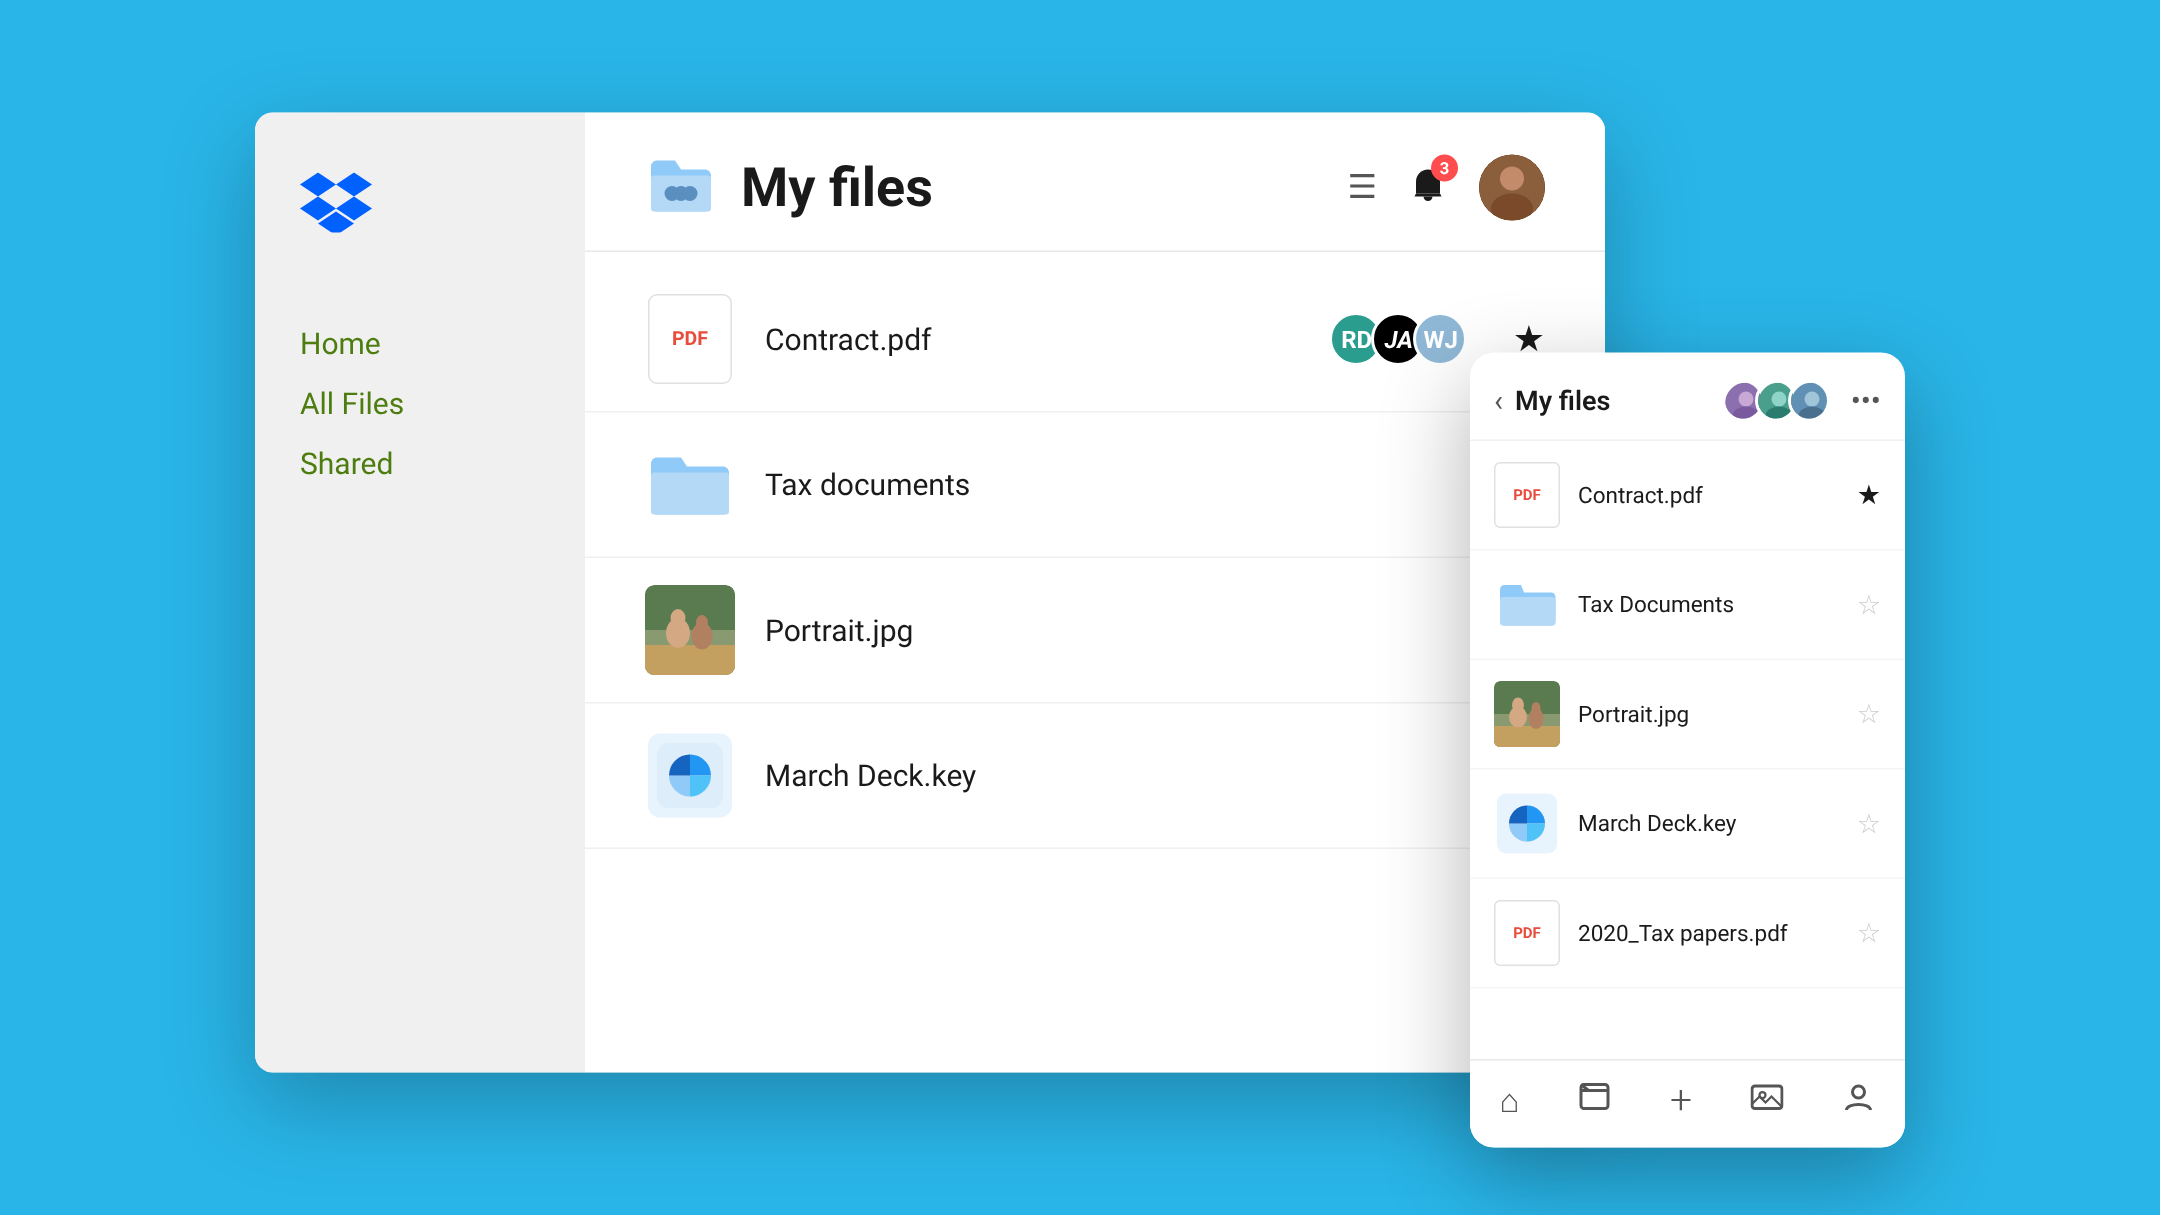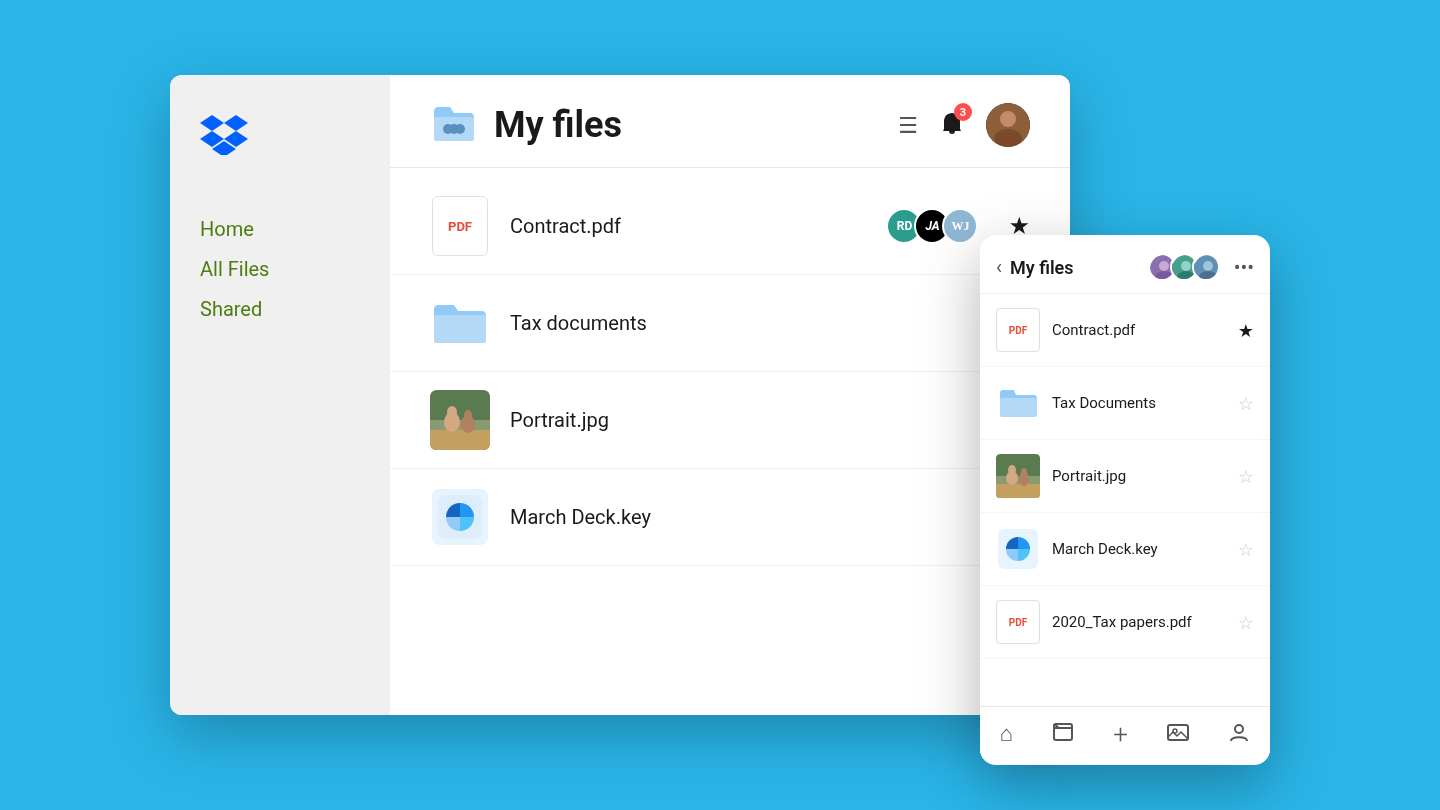--- a/index.html
+++ b/index.html
@@ -200,21 +200,21 @@
 
     .collab-avatar {
       width: 36px;
       height: 36px;
       border-radius: 50%;
       border: 2px solid white;
       margin-left: -8px;
       display: flex;
       align-items: center;
       justify-content: center;
-      font-size: 12px;
+      font-size: 16px;
       font-weight: 700;
       color: white;
     }
 
     .collab-avatar:first-child {
       margin-left: 0;
     }
 
     .star-icon {
       font-size: 24px;
@@ -419,21 +419,20 @@
     
     .user-photo-rd {
       background: #2a9d8f;
     }
     .user-photo-ja {
       background: #000000;
       font-style: italic;
     }
     .user-photo-wj {
       background: #8fb8d6;
-      font-family: Liberation Serif, serif;
     }
   </style>
 </head>
 <body>
 
 <div class="scene">
 
   <div class="desktop-window">
 
     <div class="sidebar">

